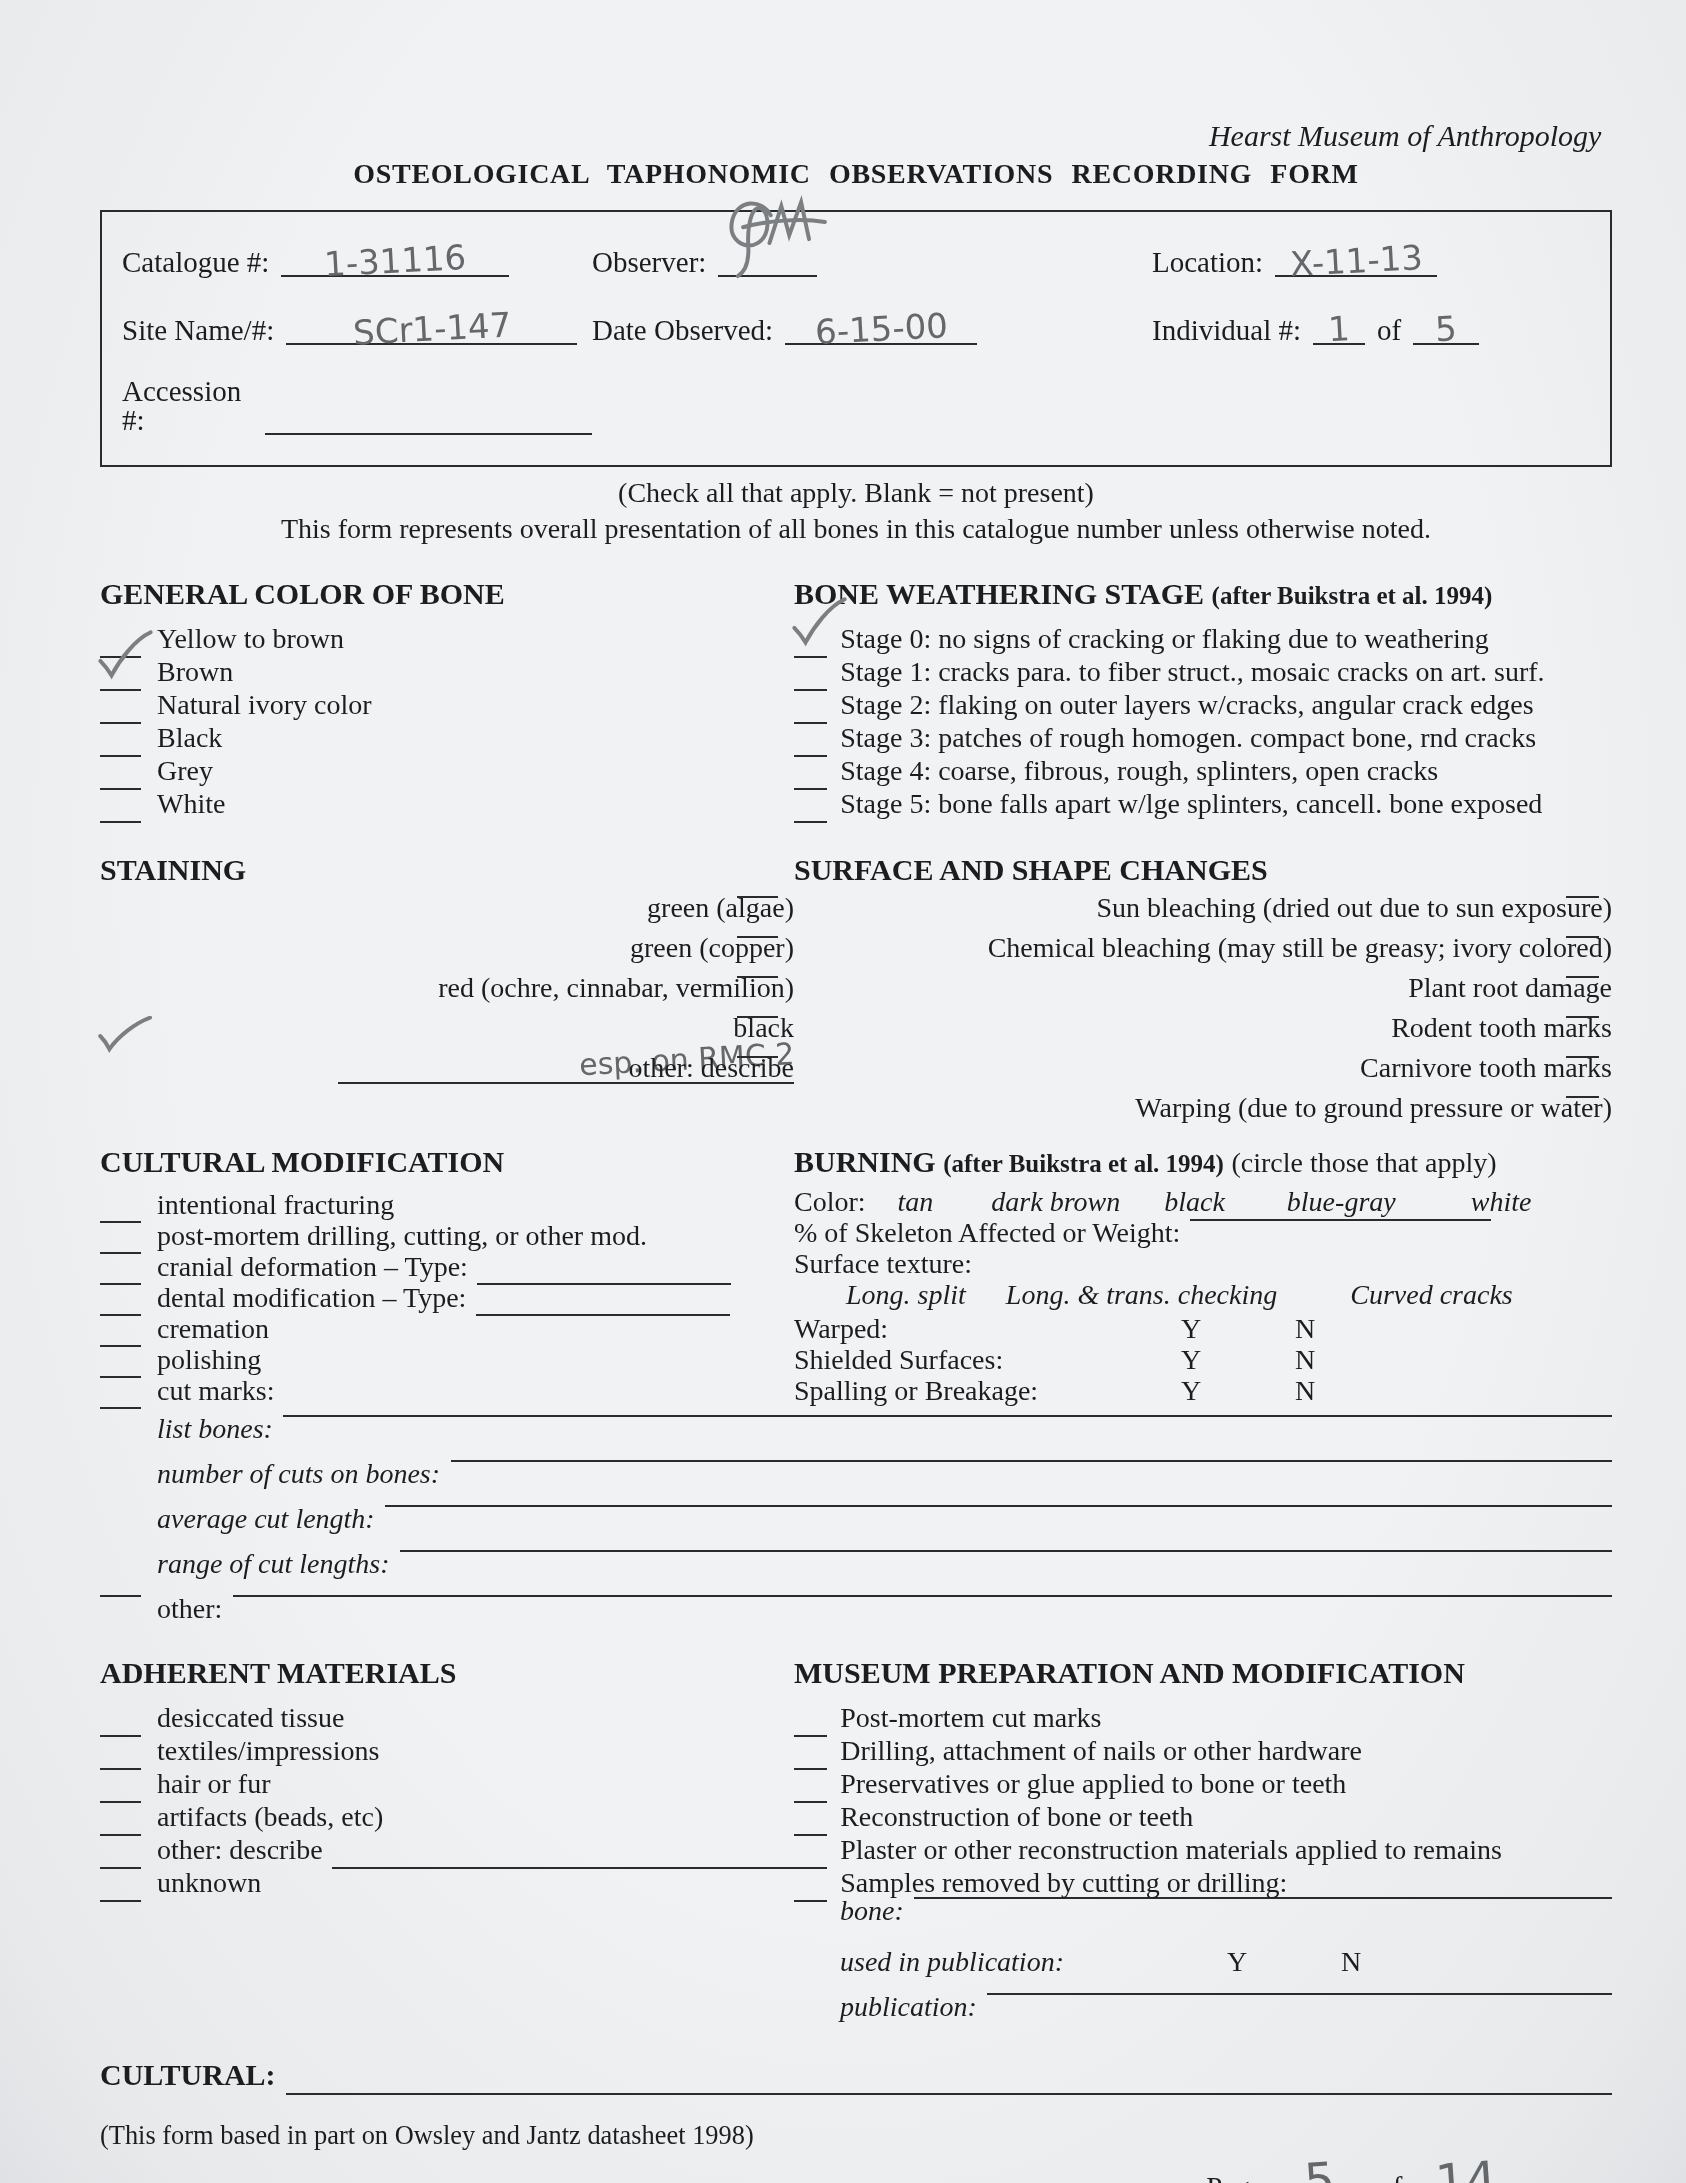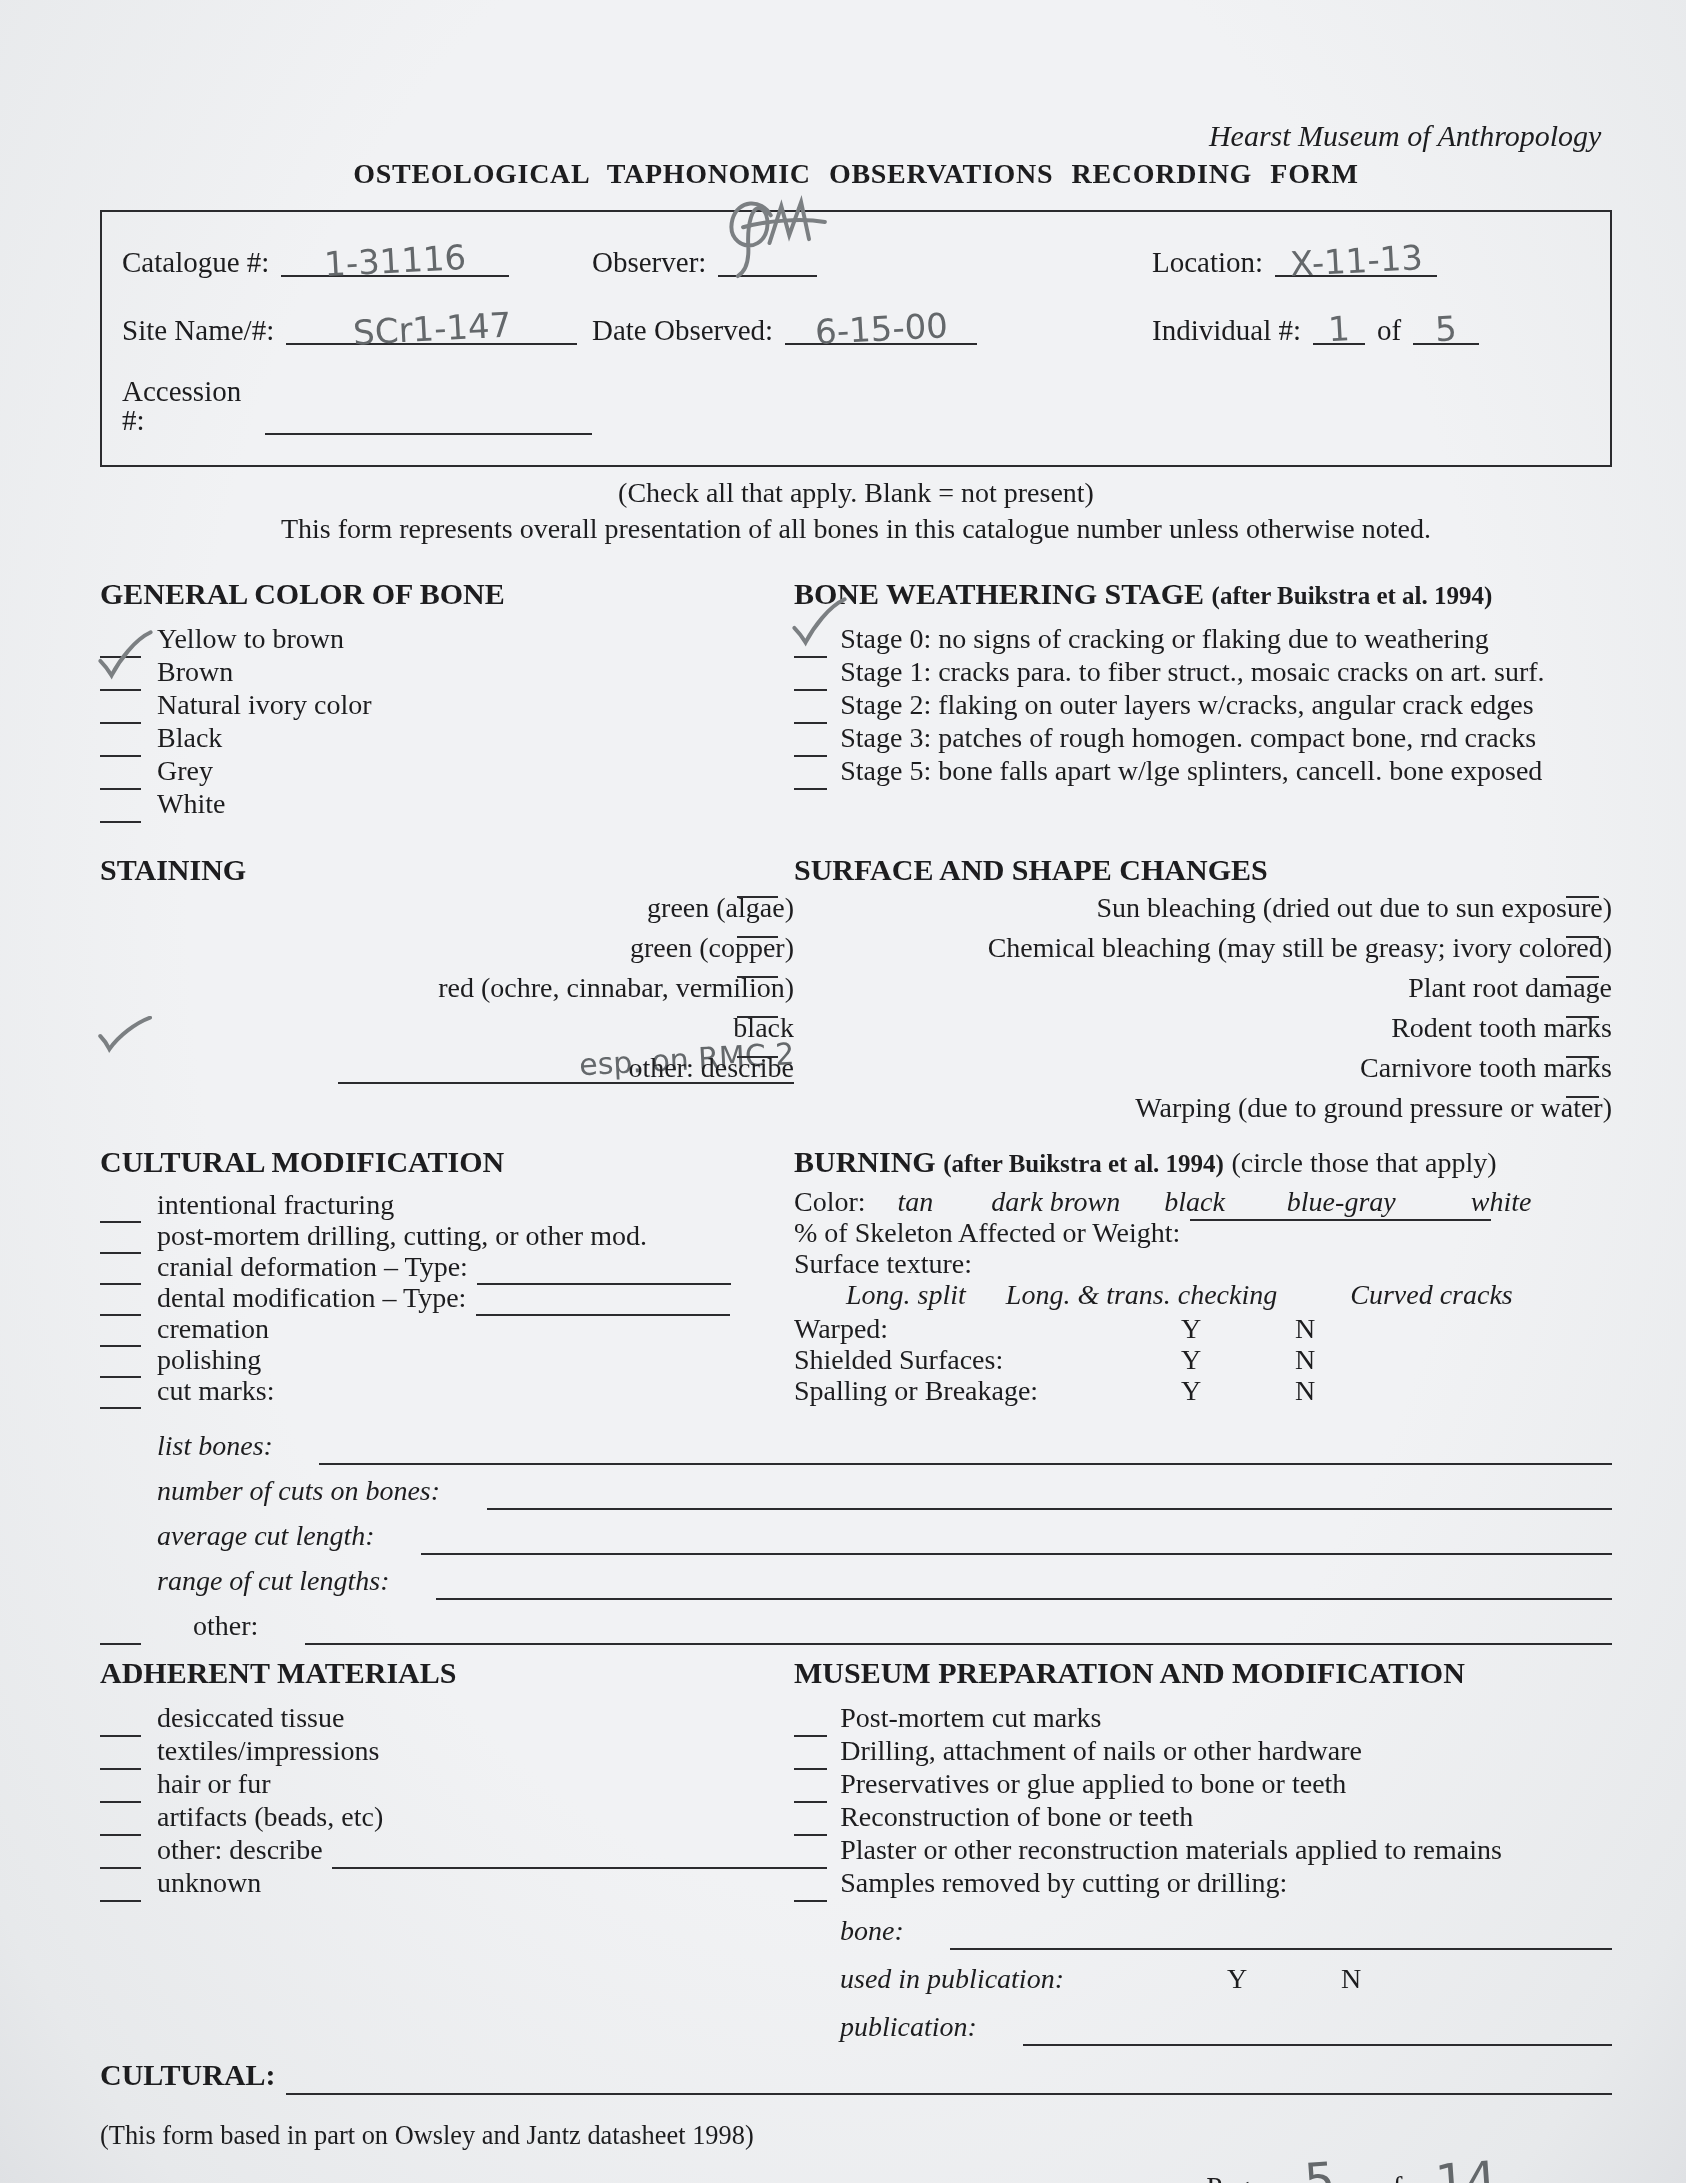--- a/index.html
+++ b/index.html
@@ -72,21 +72,21 @@
   }
   .fill-line{flex:1;border-bottom:2.6px solid #2b2b2e;height:0;margin-left:10.6px;margin-bottom:-4.6px;}
   
   .b-row{display:flex;height:31px;}
   .b-row .t{font-size:28px;line-height:1;white-space:nowrap;}
   .it{font-style:italic;}
   .yn-grid{display:grid;grid-template-columns:387px 114px auto;align-items:end;height:31px;}
   .yn-grid span{font-size:28px;line-height:1;}
   
   .sublines{margin-top:10.6px;}
-  .sub-row{display:flex;align-items:flex-end;height:45px;gap:36px;}
+  .sub-row{display:flex;align-items:flex-start;height:45px;}
   .sub-row .lbl{font-size:28px;line-height:1;font-style:italic;white-space:nowrap;}
   .sub-indent{padding-left:57px;}
   
   .mus-sub{padding-left:46px;}
   .mus-sub .sub-row{height:48px;}
   
   .comments{display:flex;align-items:flex-end;margin-top:6.6px;height:42px;}
   .comments .lbl{font-weight:bold;font-size:30px;line-height:1;}
   .attribution{margin-top:30px;font-size:26.4px;}
   .page-footer{
@@ -218,20 +218,24 @@
         <span class="blank"></span>
         <span class="lbl">Stage 1: cracks para. to fiber struct., mosaic cracks on art. surf.</span>
       </div>
       <div class="item h50">
         <span class="blank"></span>
         <span class="lbl">Stage 2: flaking on outer layers w/cracks, angular crack edges</span>
       </div>
       <div class="item h50">
         <span class="blank"></span>
         <span class="lbl">Stage 3: patches of rough homogen. compact bone, rnd cracks</span>
+      </div>
+      <div class="item h50">
+        <span class="blank"></span>
+        <span class="lbl">Stage 4: coarse, fibrous, rough, splinters, open cracks</span>
       </div>
       <div class="item h50">
         <span class="blank"></span>
         <span class="lbl">Stage 5: bone falls apart w/lge splinters, cancell. bone exposed</span>
       </div>
     </div>
   </div>
 
   <div class="cols rowB">
     <div class="colL">

